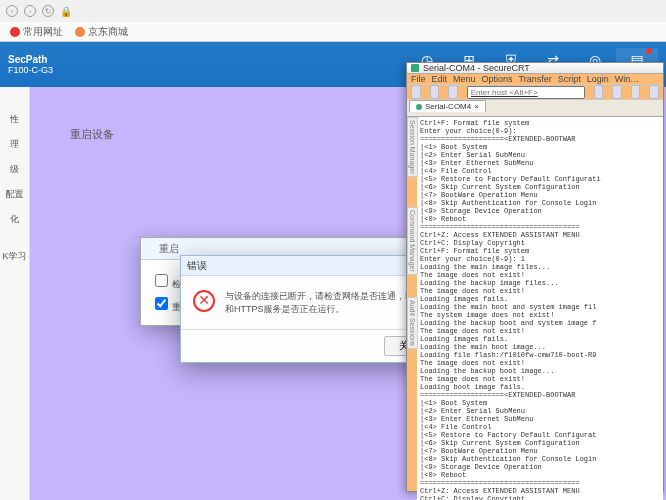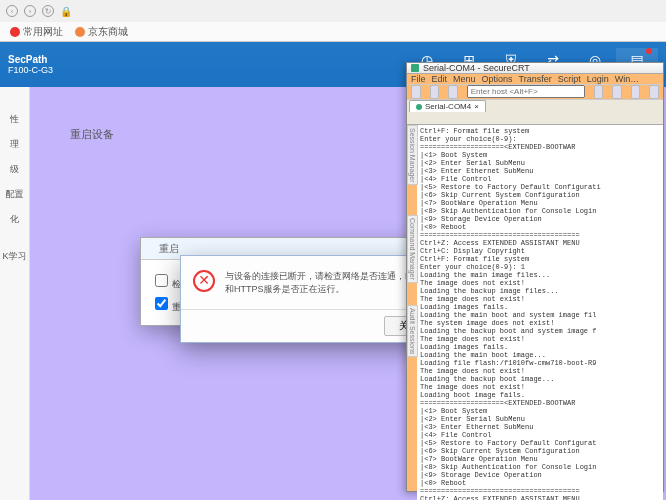--- a/index.html
+++ b/index.html
@@ -170,32 +170,33 @@
     align-items:center;
     font-size:9px;
     color:#444;
     border-bottom:1px solid #ccc;
   }
   .crt .tool-row{
     height:18px;
     display:flex;
     gap:9px;
     padding:0 4px;
-    align-items:flex-start;
+    align-items:flex-end;
     font-size:9px;
     border-bottom:1px solid #ccc;
+    text-decoration:underline;
   }
   .crt .tool-row .tb{width:14px;height:14px;background:#dde;border:1px solid #bbb;border-radius:2px;}
   .crt .tool-row input{flex:1;font-size:8px;height:13px;}
   .crt .tab-row{
     height:17px;
     background:#ece8dc;
     display:flex;
     align-items:flex-end;
-    padding:12px 2px;
+    padding:4px 2px;
     border-bottom:1px solid #aaa;
   }
   .crt .tab{
     background:#fff;
     border:1px solid #aaa;
     border-bottom:none;
     padding:1px 6px;
     font-size:8px;
     display:flex;
     align-items:center;
@@ -276,20 +277,21 @@
 
     <div class="reboot-dialog">
       <div class="rd-title">重启</div>
       <div class="rd-body">
         <label><input type="checkbox" style=""><span>检查当前配置是否保存到下次启动配置文件</span></label>
         <label><input type="checkbox" checked="" style=""><span>重启后自动打开页面</span></label>
       </div>
     </div>
 
     <div class="error-dialog">
+      <div class="hdr">错误</div>
       <div class="body">
         <div class="err-icon">✕</div>
         <div>与设备的连接已断开，请检查网络是否连通，HTTP和HTTPS服务是否正在运行。</div>
       </div>
       <div class="ftr">
         <button>关闭</button>
       </div>
     </div>
   </div>
 </div>

